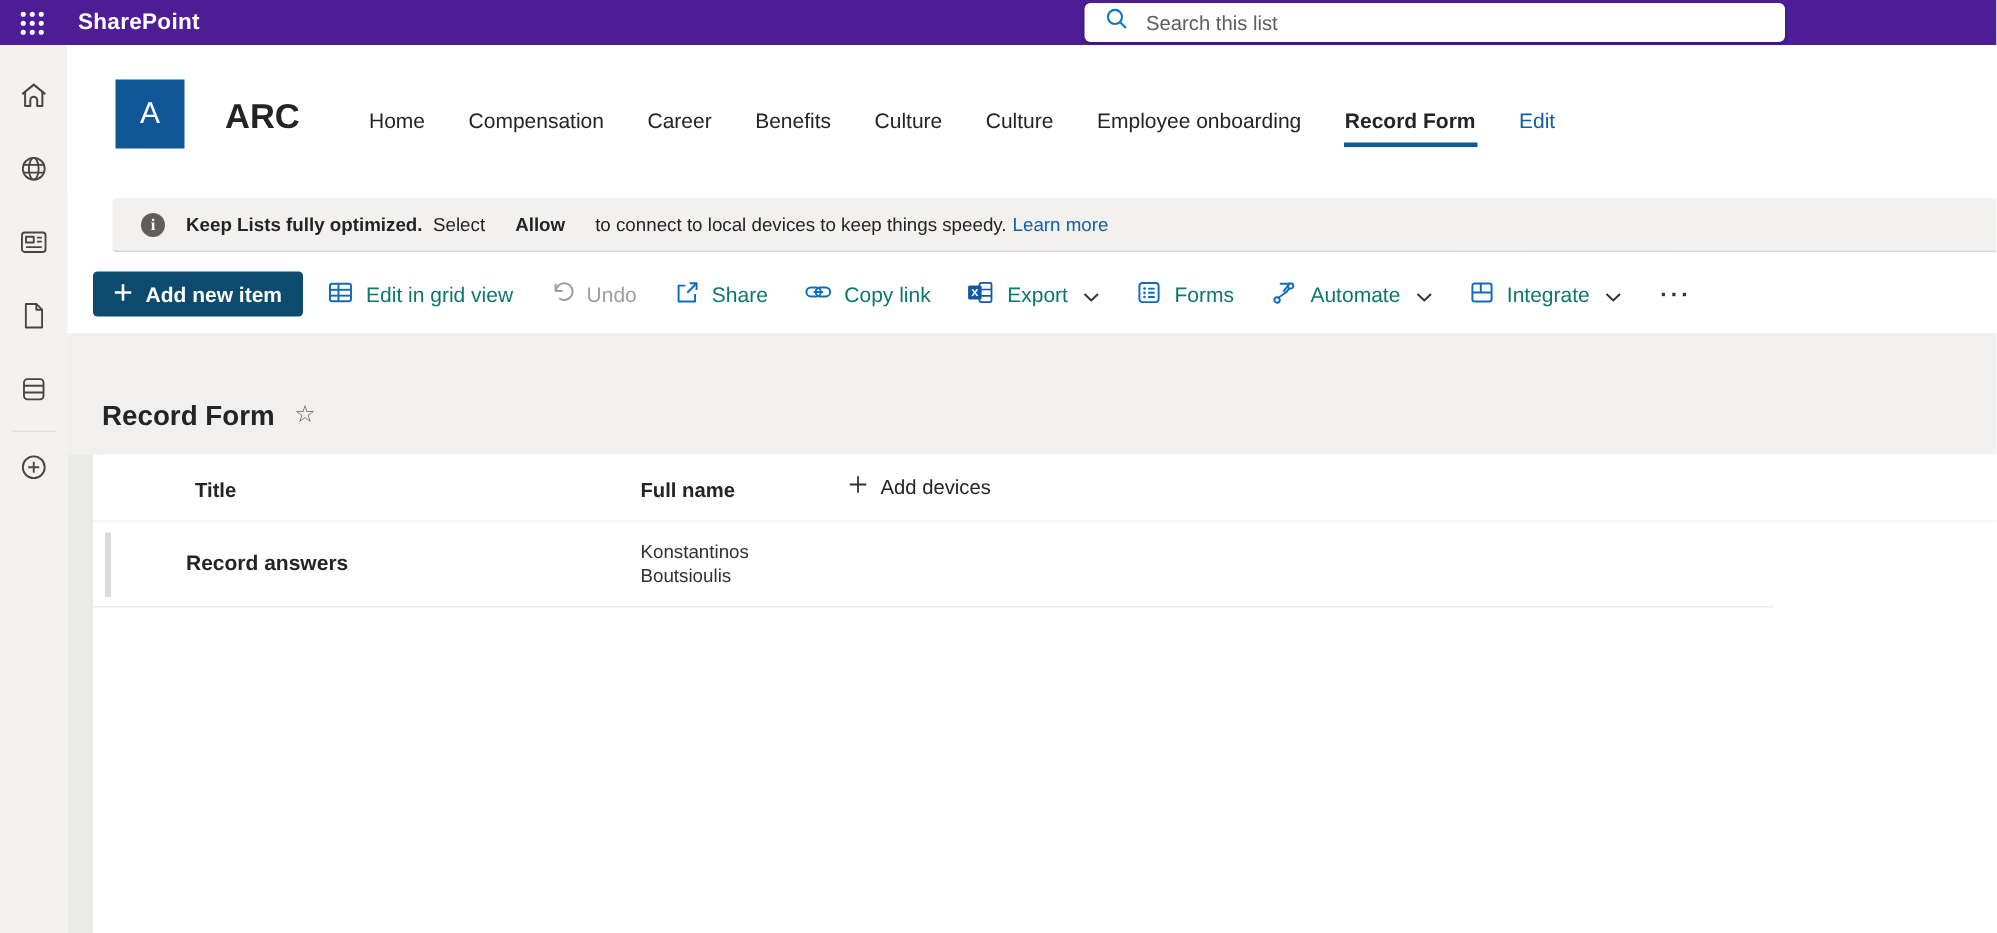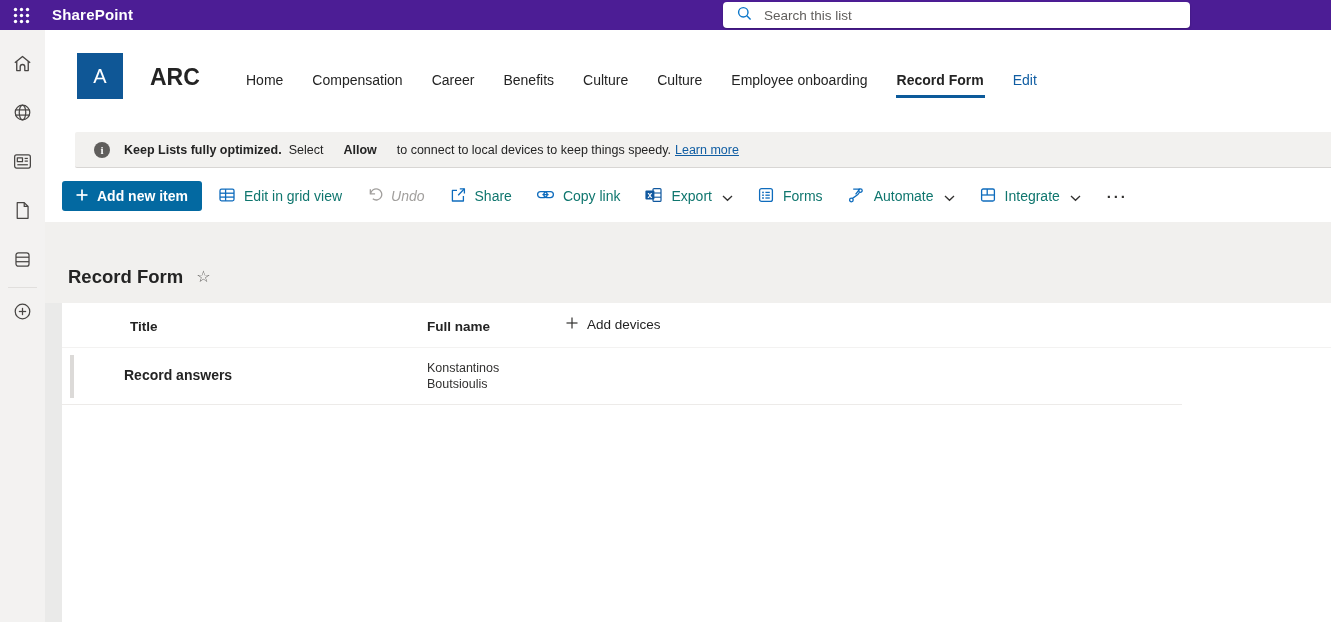--- a/index.html
+++ b/index.html
@@ -48,29 +48,29 @@
   .banner {
     position:absolute; left:75px; top:132px; width:1256px; height:36px; background:#f2f1ef;
     border-radius:2px 0 0 2px; border-bottom:1px solid #d8d6d4;
     display:flex; align-items:center; padding-left:19px; font-size:12.5px; color:#242424;
   }
   .info-icon { width:16px; height:16px; border-radius:50%; background:#605e5c; color:#fff; font-size:11px; font-weight:700;
                display:flex; align-items:center; justify-content:center; margin-right:14px;
                font-family:"Liberation Serif", serif; flex:0 0 auto; }
   .b-bold { font-weight:700; }
   .b-sp { margin-left:20px; }
-  .banner-link { color:#115ea3; text-decoration:underline; margin-left:4px; cursor:pointer; }
+  .banner-link { color:#115ea3; margin-left:4px; cursor:pointer; }
 
   
   .command-bar { position:absolute; left:62px; top:170px; width:1269px; height:52px; background:#fff; display:flex; align-items:center; }
-  .btn-primary { height:30px; background:#0369a1; color:#fff; font-weight:700; font-size:14px; border:none; border-radius:3px;
+  .btn-primary { height:30px; background:#0c4a6e; color:#fff; font-weight:700; font-size:14px; border:none; border-radius:3px;
                  padding:0 14px; display:flex; align-items:center; gap:9px; cursor:pointer; font-family:"Liberation Sans",sans-serif; }
   .cmd { display:flex; align-items:center; gap:8px; font-size:14px; color:#0f766e; margin-left:24px; cursor:pointer; white-space:nowrap; }
   .cmd.first { margin-left:16px; }
-  .cmd.disabled { color:#a19f9d; cursor:default;font-style:italic; }
+  .cmd.disabled { color:#a19f9d; cursor:default; }
   .cmd .chev { margin-left:2px; margin-top:2px; }
   .cmd-more { margin-left:26px; font-size:15px; font-weight:700; color:#323130; letter-spacing:2px; cursor:pointer; }
 
   
   .list-title { position:absolute; left:68px; top:266px; display:flex; align-items:center; gap:13px; }
   .list-title-text { font-size:18.5px; font-weight:700; color:#242424; }
   .star { font-size:16px; color:#605e5c; cursor:pointer; line-height:1; }
 
   
   .table-header { position:absolute; left:62px; top:303px; width:1269px; height:45px; border-bottom:1px solid #f3f2f1; }

